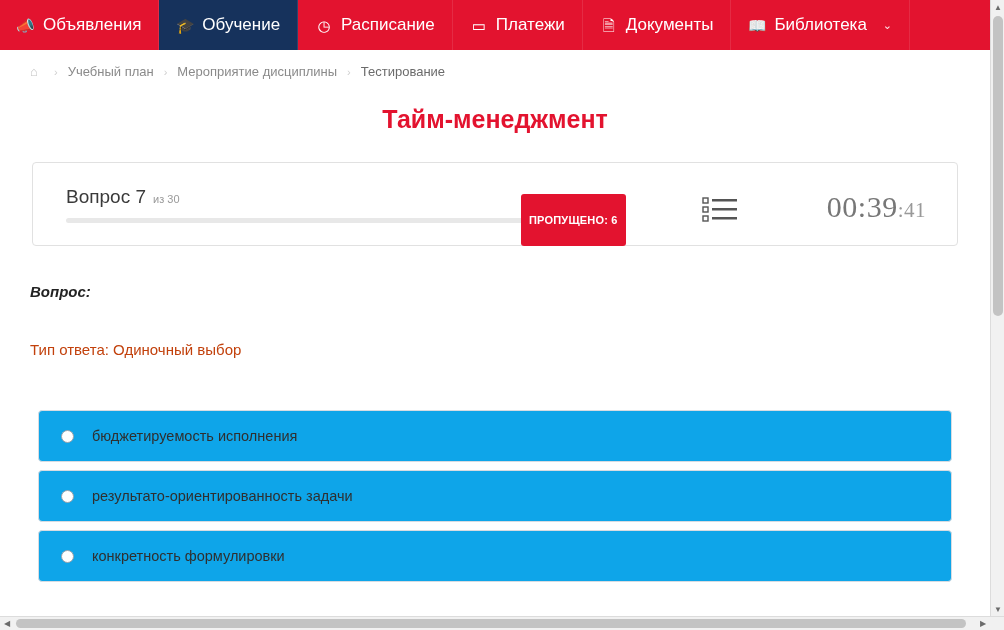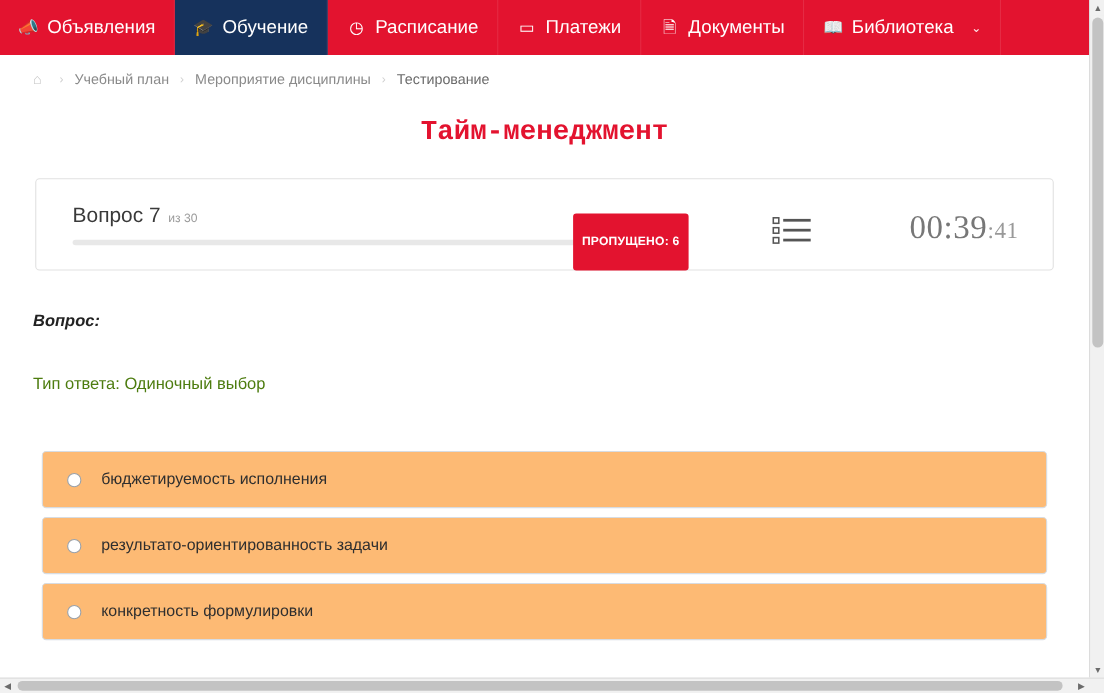--- a/index.html
+++ b/index.html
@@ -76,21 +76,20 @@
   .breadcrumb a { color: #8a8a8a; text-decoration: none; cursor: pointer; }
   .breadcrumb .current { color: #6b6b6b; }
 
   
   .page-title {
     text-align: center;
     color: #e3132f;
     font-size: 25px;
     font-weight: bold;
     margin: 18px 0 0 0;
-    font-family: Liberation Mono, monospace;
   }
 
   
   .status-panel {
     margin: 28px 32px 0 32px;
     height: 84px;
     border: 1px solid #e1e1e1;
     border-radius: 4px;
     background: #ffffff;
     display: flex;
@@ -175,37 +174,37 @@
     margin-top: 4px;
     font-size: 15px;
     color: #333;
     white-space: nowrap;
     overflow: hidden;
     text-overflow: ellipsis;
   }
   .answer-type {
     margin-top: 38px;
     font-size: 15px;
-    color: #4d7c0f;
+    color: #c2410c;
   }
 
   
   .options {
     margin: 52px 38px 0 38px;
   }
   .option {
     display: flex;
     align-items: center;
     gap: 18px;
     height: 52px;
     border: 1px solid #d7dce2;
     border-radius: 4px;
     margin-bottom: 8px;
     padding: 0 22px;
-    background: #fdba74;
+    background: #0ea5e9;
     cursor: pointer;
     font-size: 14.5px;
     color: #2f2f2f;
   }
   .radio {
     width: 13px; height: 13px;
     border: 1px solid #9aa2ab;
     border-radius: 50%;
     background: #fff;
     flex: 0 0 auto;

